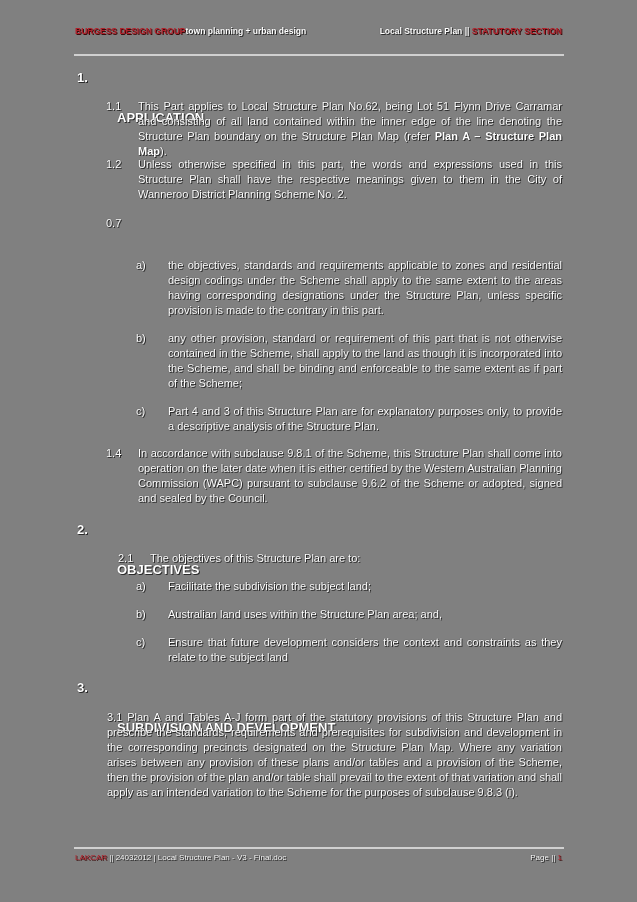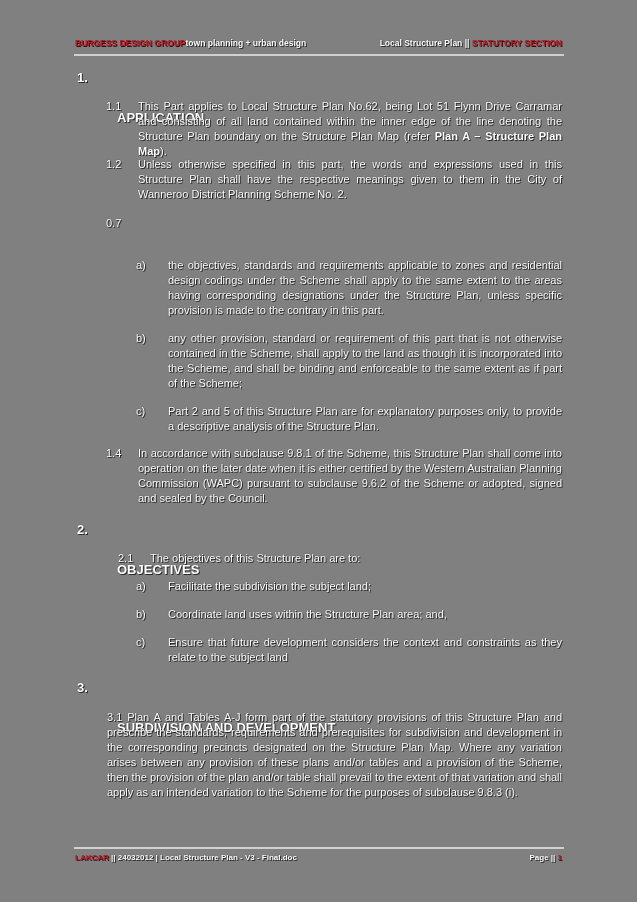--- a/index.html
+++ b/index.html
@@ -1,24 +1,24 @@
 <!DOCTYPE html>
 <html><head>
 <meta charset="utf-8">
 <style>
   html,body{margin:0;padding:0;}
   body{width:637px;height:902px;background:#808080;position:relative;overflow:hidden;
        font-family:"Liberation Sans",sans-serif;color:#fff;}
   .sh{text-shadow:1px 1px 0 #2a2a2a,0 0 1px #333;}
   .red{color:#b0202a;text-shadow:1px 1px 0 #3a0a0a;}
-  #hdr{position:absolute;left:75px;top:38px;width:487px;height:14px;font-size:8.5px;font-weight:bold;}
+  #hdr{position:absolute;left:75px;top:26px;width:487px;height:14px;font-size:8.5px;font-weight:bold;}
   #hdr .l{position:absolute;left:0;top:0;white-space:nowrap;}
   #hdr .r{position:absolute;right:0;top:0;white-space:nowrap;}
   .rule{position:absolute;left:74px;width:490px;height:2px;background:#d0d0d0;}
-  #ftr{position:absolute;left:75px;top:853px;width:487px;height:12px;font-size:8px;font-weight:bold;}
+  #ftr{position:absolute;left:75px;top:853px;width:487px;height:12px;font-size:8px;font-weight:normal;}
   #ftr .l{position:absolute;left:0;top:0;white-space:nowrap;}
   #ftr .r{position:absolute;right:0;top:0;white-space:nowrap;}
   .h1{position:absolute;font-size:13px;font-weight:bold;}
   .h1 .num{position:absolute;left:0;top:0;}
   .h1 .ttl{position:absolute;left:40px;top:0;white-space:nowrap;margin-top:40px;}
   .para{position:absolute;font-size:11px;line-height:15px;text-align:justify;}
   .para .num{position:absolute;left:-32px;top:0;}
   .para .num.sub{left:-32px;}
 </style>
 </head>
@@ -59,21 +59,21 @@
   <span>the objectives, standards and requirements applicable to zones and residential design codings under the Scheme shall apply to the same extent to the areas having corresponding designations under the Structure Plan, unless specific provision is made to the contrary in this part.</span>
 </div>
 
 <div class="para sh" style="left:168px;top:331px;width:394px;">
   <span class="num sub">b)</span>
   <span>any other provision, standard or requirement of this part that is not otherwise contained in the Scheme, shall apply to the land as though it is incorporated into the Scheme, and shall be binding and enforceable to the same extent as if part of the Scheme;</span>
 </div>
 
 <div class="para sh" style="left:168px;top:404px;width:394px;">
   <span class="num sub">c)</span>
-  <span>Part 2 and 5 of this Structure Plan are for explanatory purposes only, to provide a descriptive analysis of the Structure Plan.</span>
+  <span>Part 4 and 3 of this Structure Plan are for explanatory purposes only, to provide a descriptive analysis of the Structure Plan.</span>
 </div>
 
 <div class="para sh" style="left:138px;top:446px;width:424px;">
   <span class="num">1.4</span>
   <span>In accordance with subclause 9.8.1 of the Scheme, this Structure Plan shall come into operation on the later date when it is either certified by the Western Australian Planning Commission (WAPC) pursuant to subclause 9.6.2 of the Scheme or adopted, signed and sealed by the Council.</span>
 </div>
 
 <div class="h1 sh" style="left:77px;top:522px;width:480px;">
   <span class="num">2.</span>
   <span class="ttl">OBJECTIVES</span>
@@ -84,21 +84,21 @@
   <span>The objectives of this Structure Plan are to:</span>
 </div>
 
 <div class="para sh" style="left:168px;top:579px;width:394px;">
   <span class="num sub">a)</span>
   <span>Facilitate the subdivision the subject land;</span>
 </div>
 
 <div class="para sh" style="left:168px;top:607px;width:394px;">
   <span class="num sub">b)</span>
-  <span>Coordinate land uses within the Structure Plan area; and,</span>
+  <span>Australian land uses within the Structure Plan area; and,</span>
 </div>
 
 <div class="para sh" style="left:168px;top:635px;width:394px;">
   <span class="num sub">c)</span>
   <span>Ensure that future development considers the context and constraints as they relate to the subject land</span>
 </div>
 
 <div class="h1 sh" style="left:77px;top:680px;width:480px;">
   <span class="num">3.</span>
   <span class="ttl">SUBDIVISION AND DEVELOPMENT</span>

